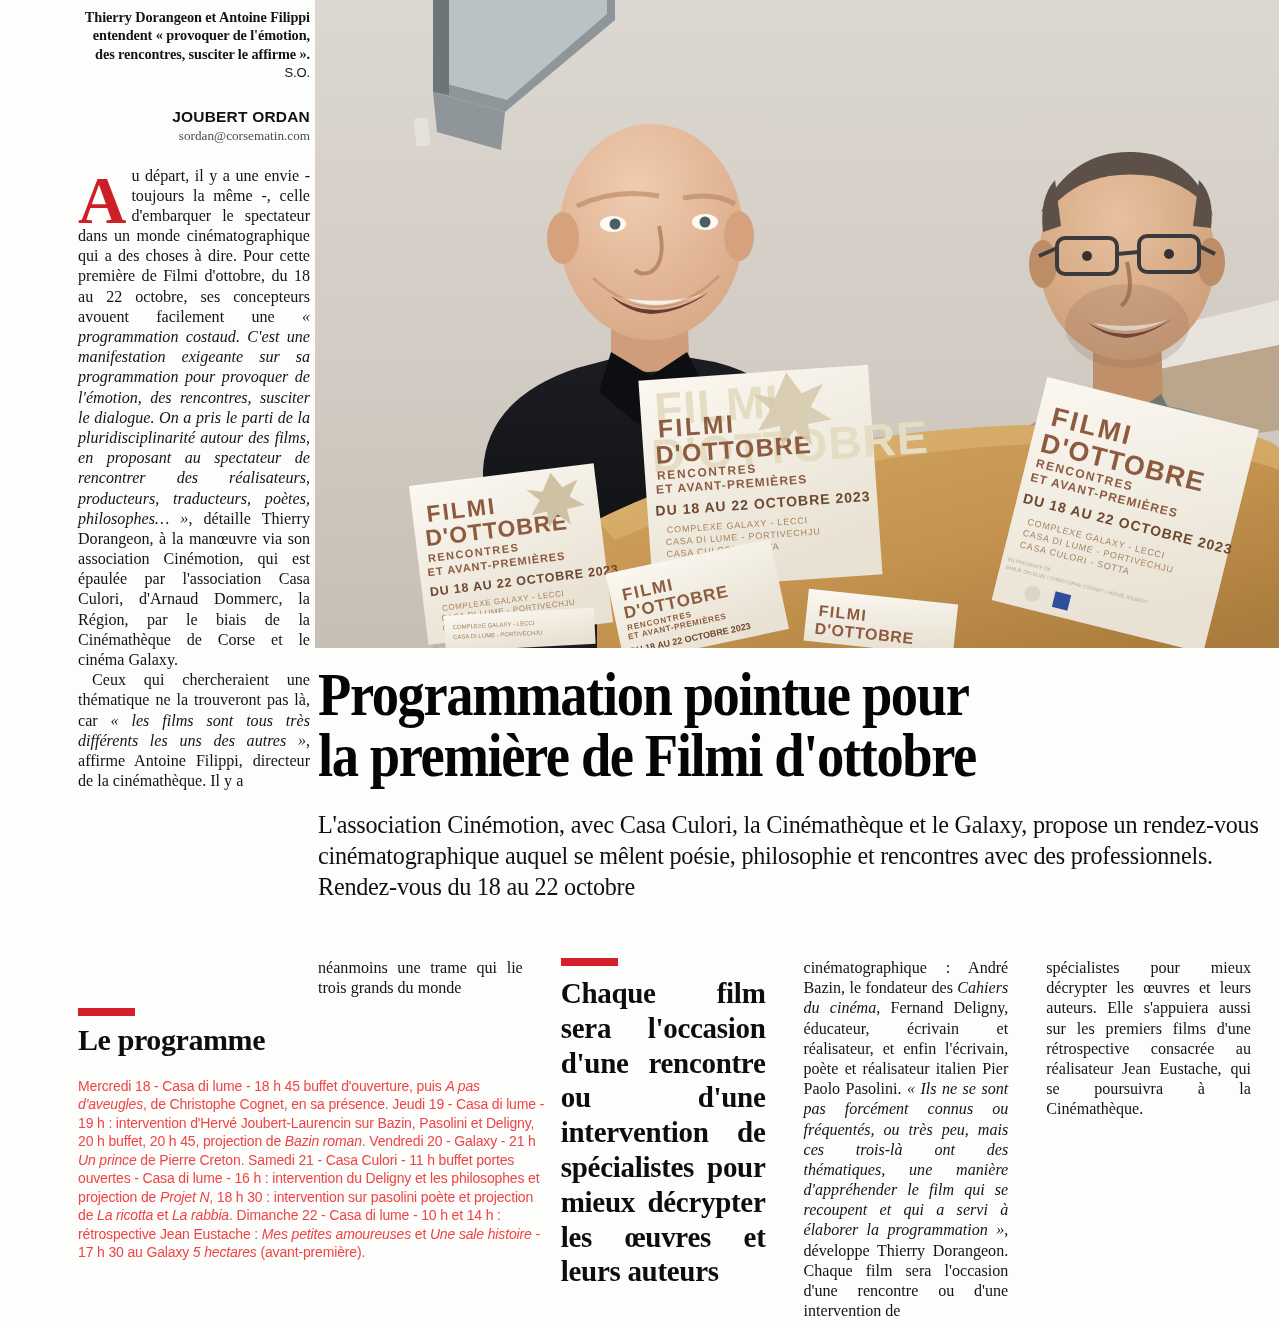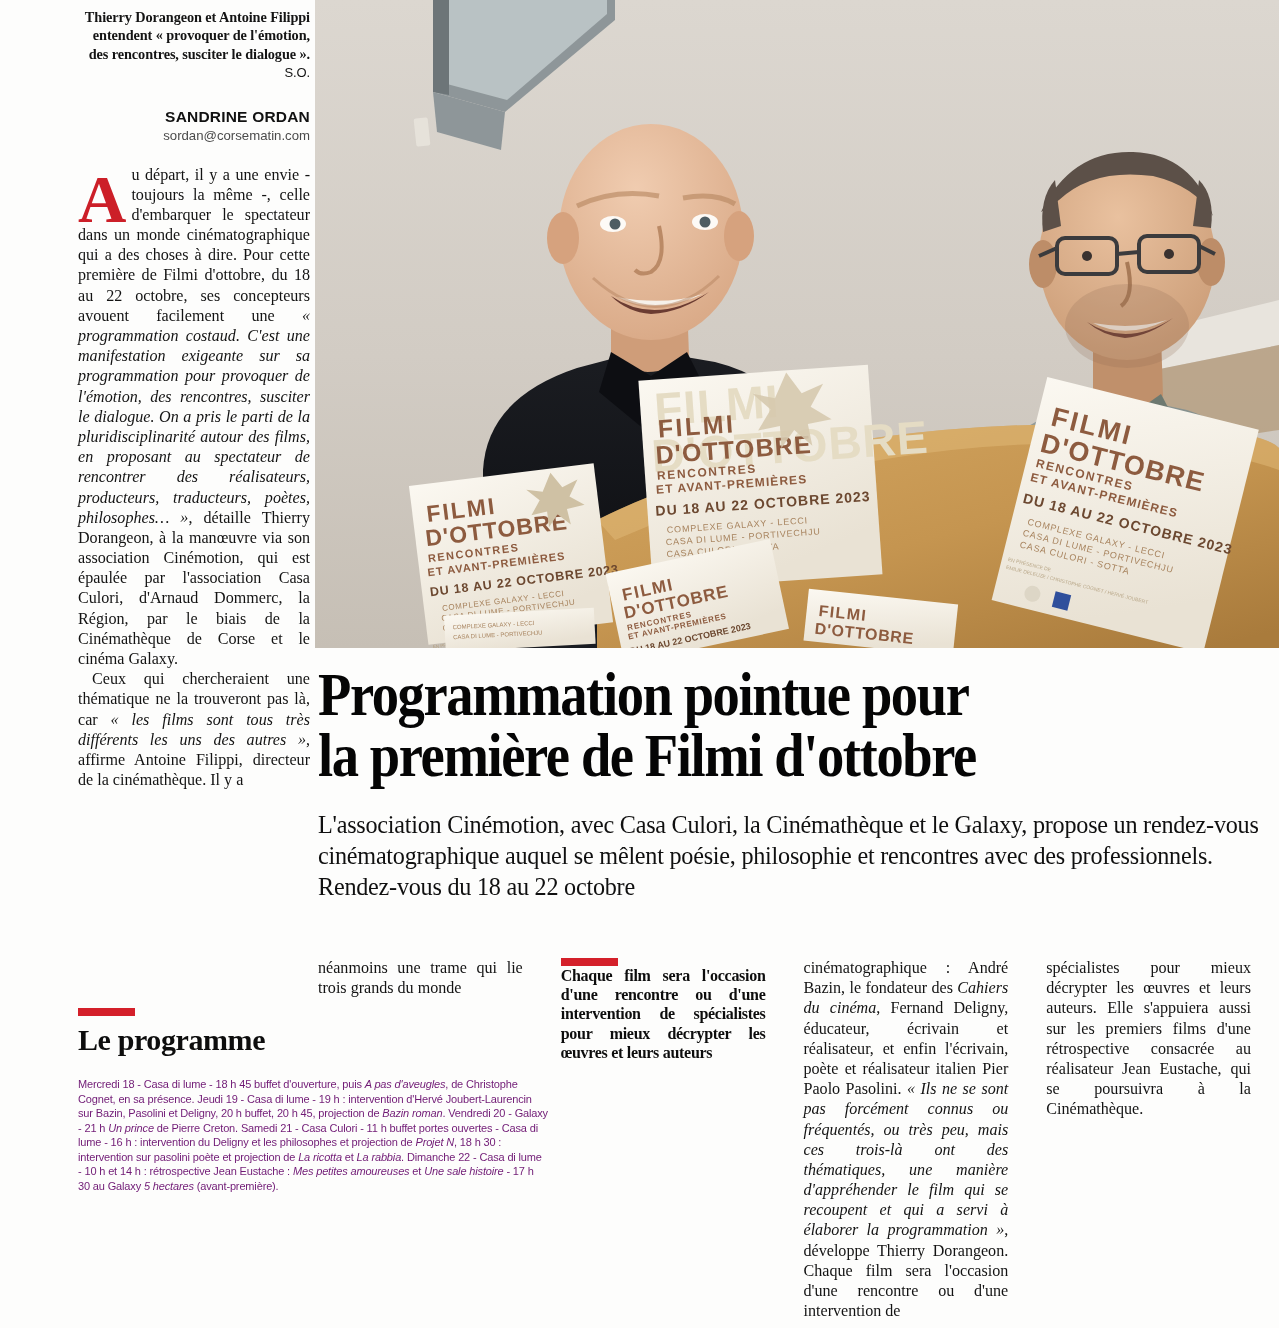--- a/index.html
+++ b/index.html
@@ -56,21 +56,21 @@
     margin-top: 26px;
   }
   .byline-name {
     font-family: "Liberation Sans", sans-serif;
     font-weight: bold;
     font-size: 15.5px;
     letter-spacing: 0.2px;
     color: #111;
   }
   .byline-mail {
-    font-family: Liberation Sans, sans-serif;
+    font-family: Liberation Serif, serif;
     font-size: 13.2px;
     color: #4b4b4b;
     margin-top: 2px;
   }
 
   .body-col {
     font-family: "Liberation Serif", serif;
     font-size: 16.1px;
     line-height: 1.255;
     text-align: justify;
@@ -177,38 +177,39 @@
     hyphens: auto;
   }
   .col:last-child { margin-right: 12px; }
   .col p { margin: 0; }
   .col p + p { text-indent: 14px; }
   .it { font-style: italic; }
 
   .pullquote {
     font-family: "Liberation Serif", serif;
     font-weight: bold;
-    font-size: 16px;
+    font-size: 29px;
     line-height: 1.2;
     color: #0d0d0d;
     letter-spacing: -0.3px;
+    margin-top: 10px;
   }
 
   
   .programme {
     position: absolute;
     left: 78px;
     top: 1008px;
     width: 470px;
   }
   .programme-text {
     font-family: "Liberation Sans", sans-serif;
-    font-size: 11px;
+    font-size: 14px;
     line-height: 1.32;
-    color: #701a75;
+    color: #ef4444;
     margin-top: 22px;
     letter-spacing: -0.15px;
   }
   .programme-text .it { font-style: italic; }
 </style>
 </head>
 <body>
 
 <div class="page">
 
@@ -441,26 +442,26 @@
             <text x="138" y="636">CASA DI LUME - PORTIVECHJU</text>
           </g>
         </g>
       </g>
     </svg>
   </div>
 
   <div class="left-rail">
 
     <div class="photo-caption">
-      <span>Thierry Dorangeon et Antoine Filippi entendent « provoquer de l'émotion, des rencontres, susciter le dialogue ».</span>
+      <span>Thierry Dorangeon et Antoine Filippi entendent « provoquer de l'émotion, des rencontres, susciter le affirme ».</span>
       <span class="initials">S.O.</span>
     </div>
 
     <div class="byline">
-      <div class="byline-name">SANDRINE ORDAN</div>
+      <div class="byline-name">JOUBERT ORDAN</div>
       <div class="byline-mail">sordan@corsematin.com</div>
     </div>
 
     <div class="body-col">
       <p class="dropcap-para"><span class="dropcap">A</span><span>u départ, il y a une envie - toujours la même -, celle d'embarquer le spectateur dans un monde cinématographique qui a des choses à dire. Pour cette première de Filmi d'ottobre, du 18 au 22 octobre, ses concepteurs avouent facilement une </span><span class="it">« programmation costaud. C'est une manifestation exigeante sur sa programmation pour provoquer de l'émotion, des rencontres, susciter le dialogue. On a pris le parti de la pluridisciplinarité autour des films, en proposant au spectateur de rencontrer des réalisateurs, producteurs, traducteurs, poètes, philosophes… »</span><span>, détaille Thierry Dorangeon, à la manœuvre via son association Cinémotion, qui est épaulée par l'association Casa Culori, d'Arnaud Dommerc, la Région, par le biais de la Cinémathèque de Corse et le cinéma Galaxy.</span></p>
     </div>
 
 
     <div class="body-col">
       <p style="text-indent:14px"><span>Ceux qui chercheraient une thématique ne la trouveront pas là, car </span><span class="it">« les films sont tous très différents les uns des autres »</span><span>, affirme Antoine Filippi, directeur de la cinémathèque. Il y a</span></p>

